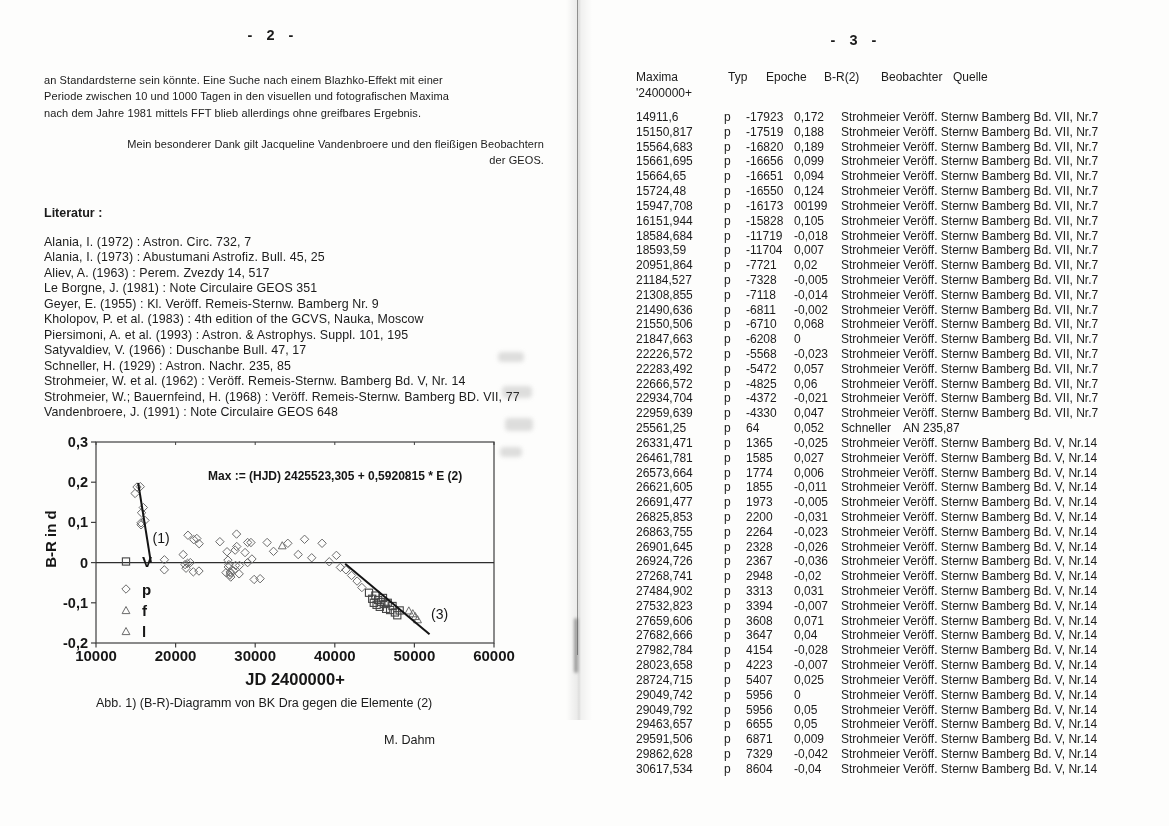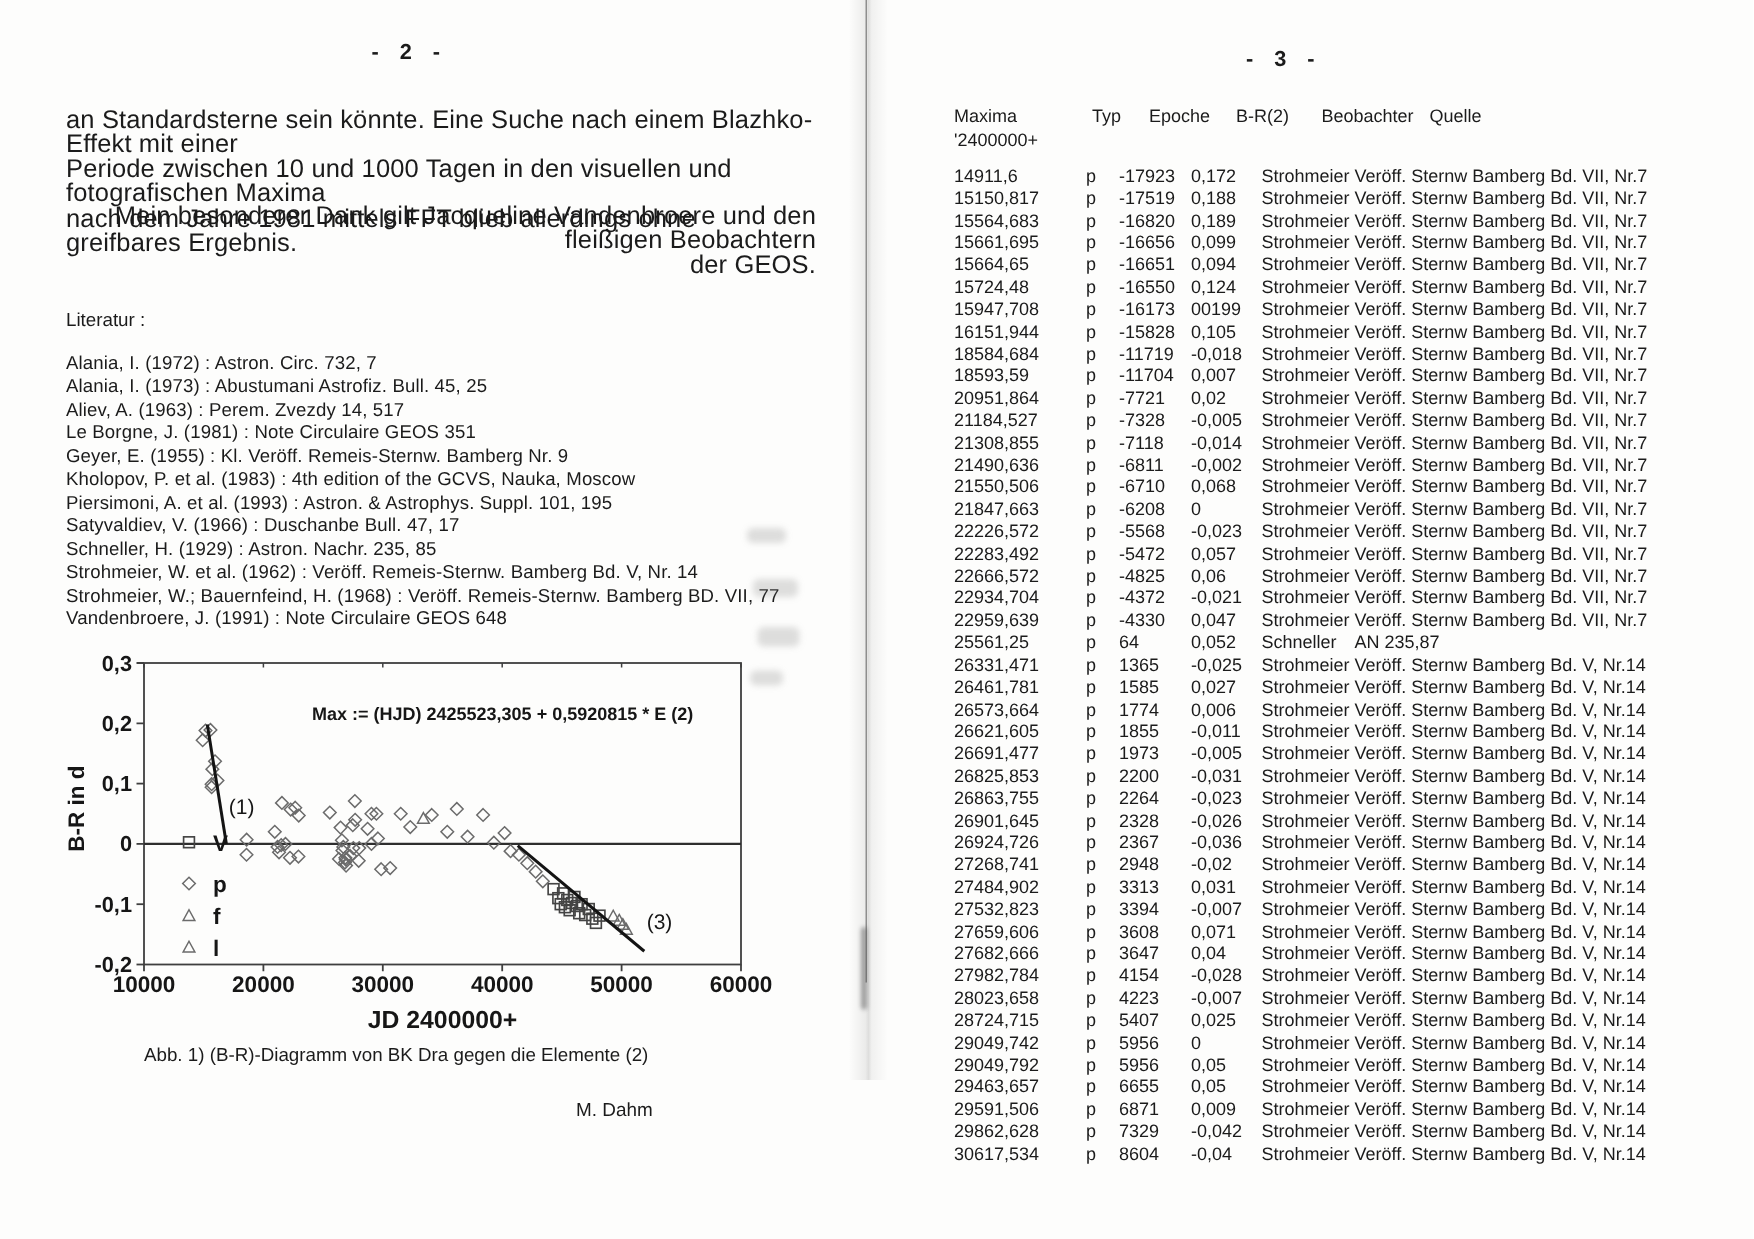--- a/index.html
+++ b/index.html
@@ -2,21 +2,21 @@
 <html><head>
 <meta charset="utf-8">
 <style>
   html,body{margin:0;padding:0;background:#ffffff;}
   #scan{
     position:relative;width:1169px;height:826px;background:#fdfdfc;overflow:hidden;
     font-family:"Liberation Sans","DejaVu Sans",sans-serif;color:#1b1b1b;
   }
   .abs{position:absolute;}
   .pg-num{font-weight:bold;font-size:14.5px;letter-spacing:5px;}
-  .body-text{font-size:17px;line-height:16.4px;letter-spacing:.1px;}
+  .body-text{font-size:11px;line-height:16.4px;letter-spacing:.1px;}
   .refs{font-size:12.4px;line-height:15.45px;letter-spacing:.1px;}
   .lit-head{font-size:12.5px;}
   .caption{font-size:12.5px;margin-left:48px;}
   .signature{font-size:12.6px;}
   
   .t-row{display:flex;white-space:nowrap;font-size:12px;line-height:14.82px;align-items:flex-end;}
   .t-head{display:flex;white-space:nowrap;font-size:12px;}
   .c-max{width:82px;flex:0 0 82px;}
   .c-typ{width:28px;flex:0 0 28px;padding-left:6px;box-sizing:border-box;}
   .c-typ-h{width:28px;flex:0 0 28px;}
@@ -43,21 +43,21 @@
         <div>an Standardsterne sein könnte. Eine Suche nach einem Blazhko-Effekt mit einer</div>
         <div>Periode zwischen 10 und 1000 Tagen in den visuellen und fotografischen Maxima</div>
         <div>nach dem Jahre 1981 mittels FFT blieb allerdings ohne greifbares Ergebnis.</div>
       </div>
 
     <div class="abs body-text" style="left:44px;top:136px;width:500px;text-align:right;">
         <div>Mein besonderer Dank gilt Jacqueline Vandenbroere und den fleißigen Beobachtern</div>
         <div>der GEOS.</div>
       </div>
 
-    <div class="abs lit-head" style="left:44px;top:206px;">Literatur :</div>
+    <div class="abs lit-head" style="left:44px;top:206px;font-weight:bold;">Literatur :</div>
 
     <div class="abs refs" style="left:44px;top:235px;width:520px;">
         <div>Alania, I. (1972) : Astron. Circ. 732, 7</div>
         <div>Alania, I. (1973) : Abustumani Astrofiz. Bull. 45, 25</div>
         <div>Aliev, A. (1963) : Perem. Zvezdy 14, 517</div>
         <div>Le Borgne, J. (1981) : Note Circulaire GEOS 351</div>
         <div>Geyer, E. (1955) : Kl. Veröff. Remeis-Sternw. Bamberg Nr. 9</div>
         <div>Kholopov, P. et al. (1983) : 4th edition of the GCVS, Nauka, Moscow</div>
         <div>Piersimoni, A. et al. (1993) : Astron. &amp; Astrophys. Suppl. 101, 195</div>
         <div>Satyvaldiev, V. (1966) : Duschanbe Bull. 47, 17</div>

